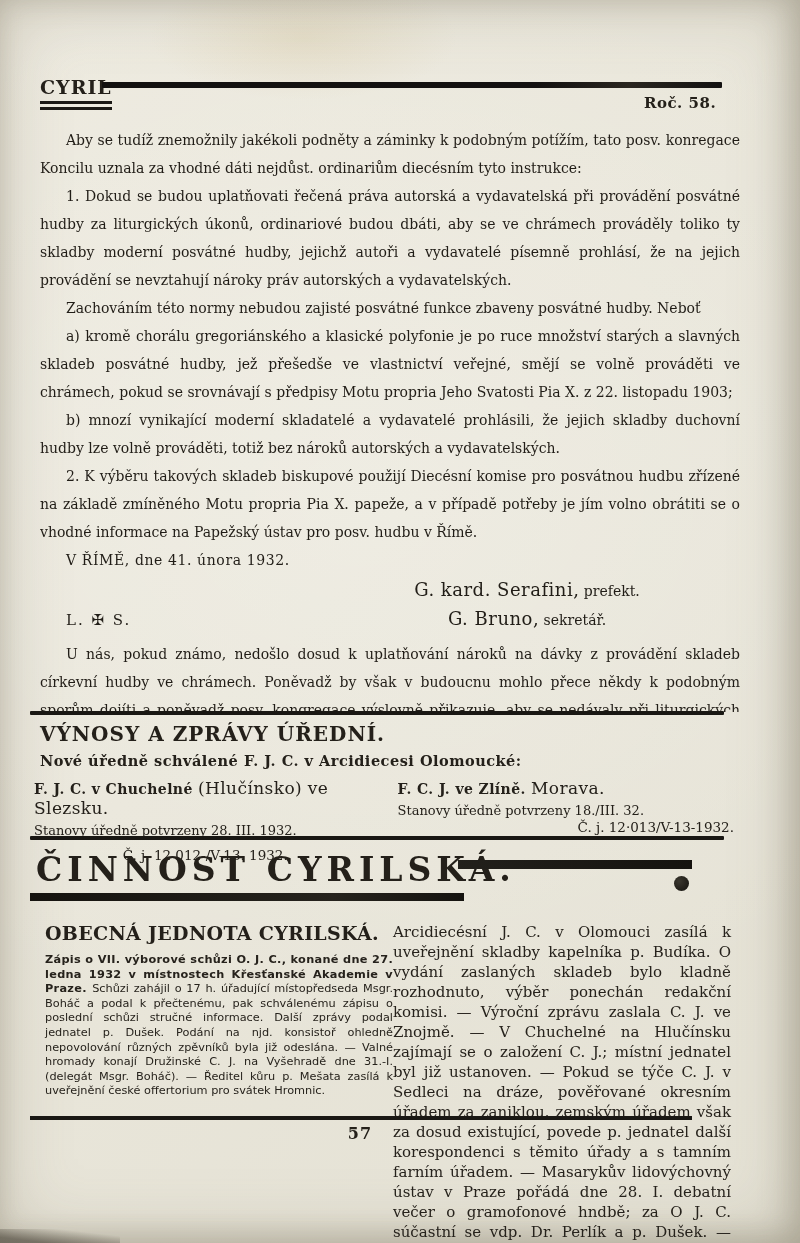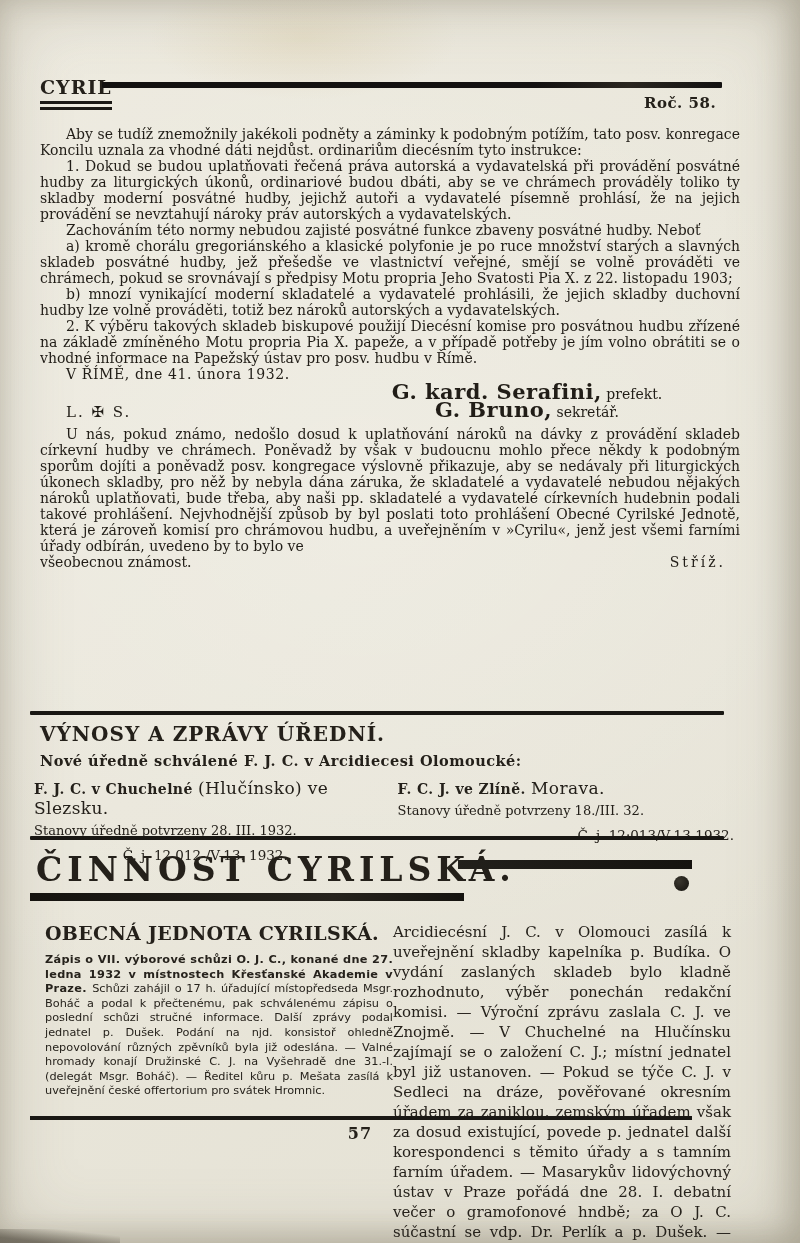--- a/index.html
+++ b/index.html
@@ -31,45 +31,45 @@
   .header-rule{
     position:absolute;left:102px;top:82px;width:620px;height:6px;
     background:linear-gradient(to right,#131110 70%,#2a2620 85%,#131110);
     border-radius:1px;
   }
   .issue-label{position:absolute;left:644px;top:94px;font-size:15px;font-weight:bold;letter-spacing:0.5px;}
 
   
   .article{
     position:absolute;left:40px;top:126px;width:700px;height:586px;
-    font-size:14px;line-height:16px;text-align:justify;overflow:hidden;
+    font-size:14px;line-height:28px;text-align:justify;overflow:hidden;
     color:#211d17;
   }
   .article p{margin:0;text-indent:26px;}
   .dateline{margin:7px 0 2px 0;text-indent:26px;letter-spacing:0.6px;}
   .sig-row{display:flex;justify-content:space-between;align-items:flex-end;margin:2px 0 6px 0;}
   .seal-mark{font-size:15px;padding-left:26px;letter-spacing:2px;}
   .sig-block{width:330px;text-align:center;margin-right:48px;}
   .sig-line{white-space:nowrap;}
-  .sig-name{font-weight:bold;font-size:21px;letter-spacing:0.5px;text-align:right;}
+  .sig-name{font-weight:normal;font-size:18px;letter-spacing:0.5px;text-align:right;}
   .sig-title{font-size:14px;}
   .closing-last{display:flex;justify-content:space-between;margin-top:0;}
   .closing-sig{letter-spacing:3px;padding-right:14px;}
 
   
   .rule-a{position:absolute;left:30px;top:711px;width:694px;height:4px;background:#191713;border-radius:1px;}
   .vynosy-title{position:absolute;left:40px;top:722px;font-size:20px;font-weight:bold;letter-spacing:1px;}
   .vynosy-subtitle{position:absolute;left:40px;top:752px;width:700px;font-size:14.5px;font-weight:bold;letter-spacing:0.5px;}
   .vynosy-cols{position:absolute;left:34px;top:778px;width:706px;display:flex;justify-content:space-between;}
   .vynosy-col{width:48.5%;}
   .vynosy-name{font-size:14px;font-weight:bold;letter-spacing:0.4px;}
   .vynosy-name .plain{font-weight:normal;font-size:17px;}
   .vynosy-line2{font-size:13px;margin-top:5px;}
   .vynosy-line3-left{font-size:13.5px;margin-top:9px;text-align:center;}
-  .vynosy-line3-right{font-size:13.5px;margin-top:9px;text-align:right;padding-right:6px;}
+  .vynosy-line3-right{font-size:13.5px;margin-top:1px;text-align:right;padding-right:6px;}
 
   
   .rule-b{position:absolute;left:30px;top:836px;width:694px;height:4px;background:#191713;border-radius:1px;}
   .cinnost-title{position:absolute;left:36px;top:850px;font-size:33px;font-weight:bold;letter-spacing:5px;}
   .cinnost-bar-right{position:absolute;left:458px;top:860px;width:234px;height:9px;background:linear-gradient(to right,#22201b,#15130f);}
   .cinnost-dot{position:absolute;left:674px;top:876px;width:15px;height:15px;border-radius:50%;background:radial-gradient(circle at 35% 35%,#3a372f,#14120e);}
   .cinnost-bar-bottom{position:absolute;left:30px;top:893px;width:434px;height:8px;background:linear-gradient(to right,#15130f,#26231d 70%,#15130f);}
 
   .cols{position:absolute;left:36px;top:922px;width:704px;display:flex;justify-content:center;}
   .col-left{width:348px;}

